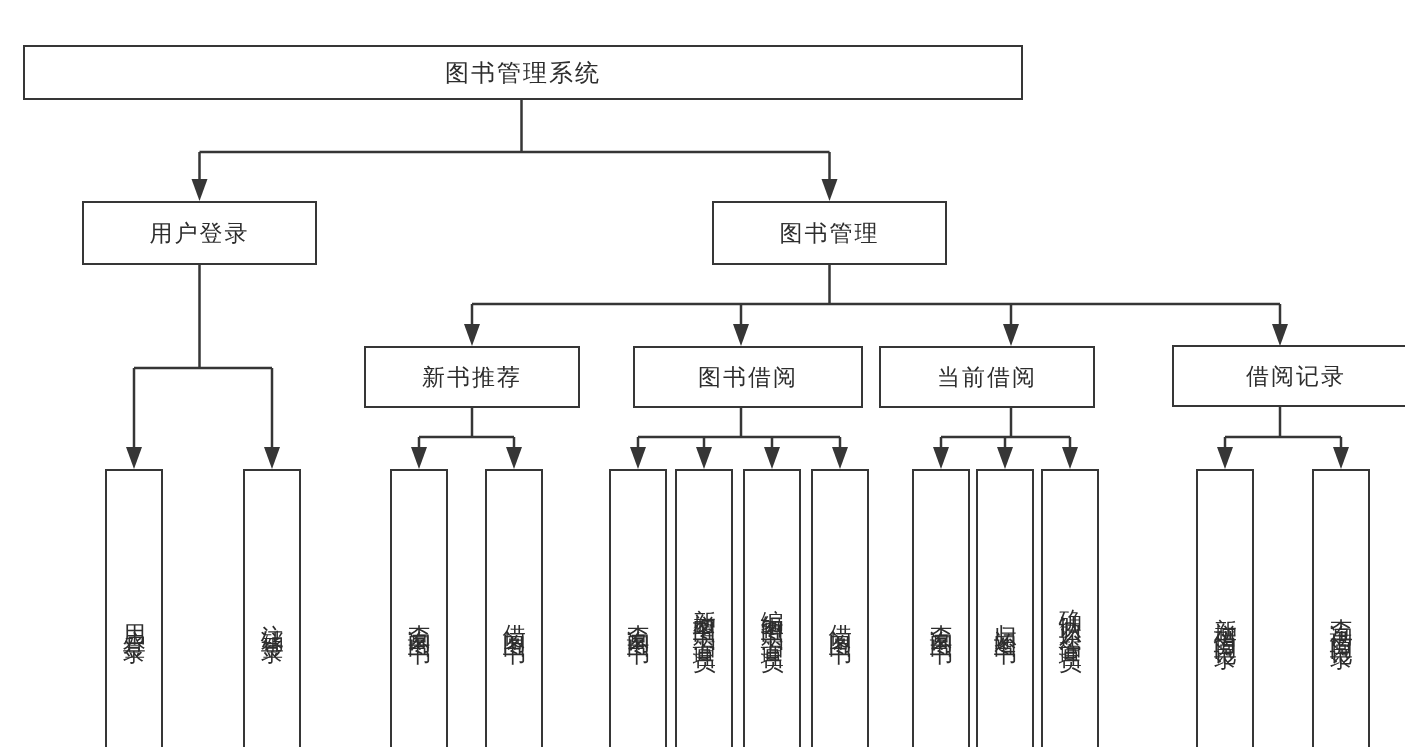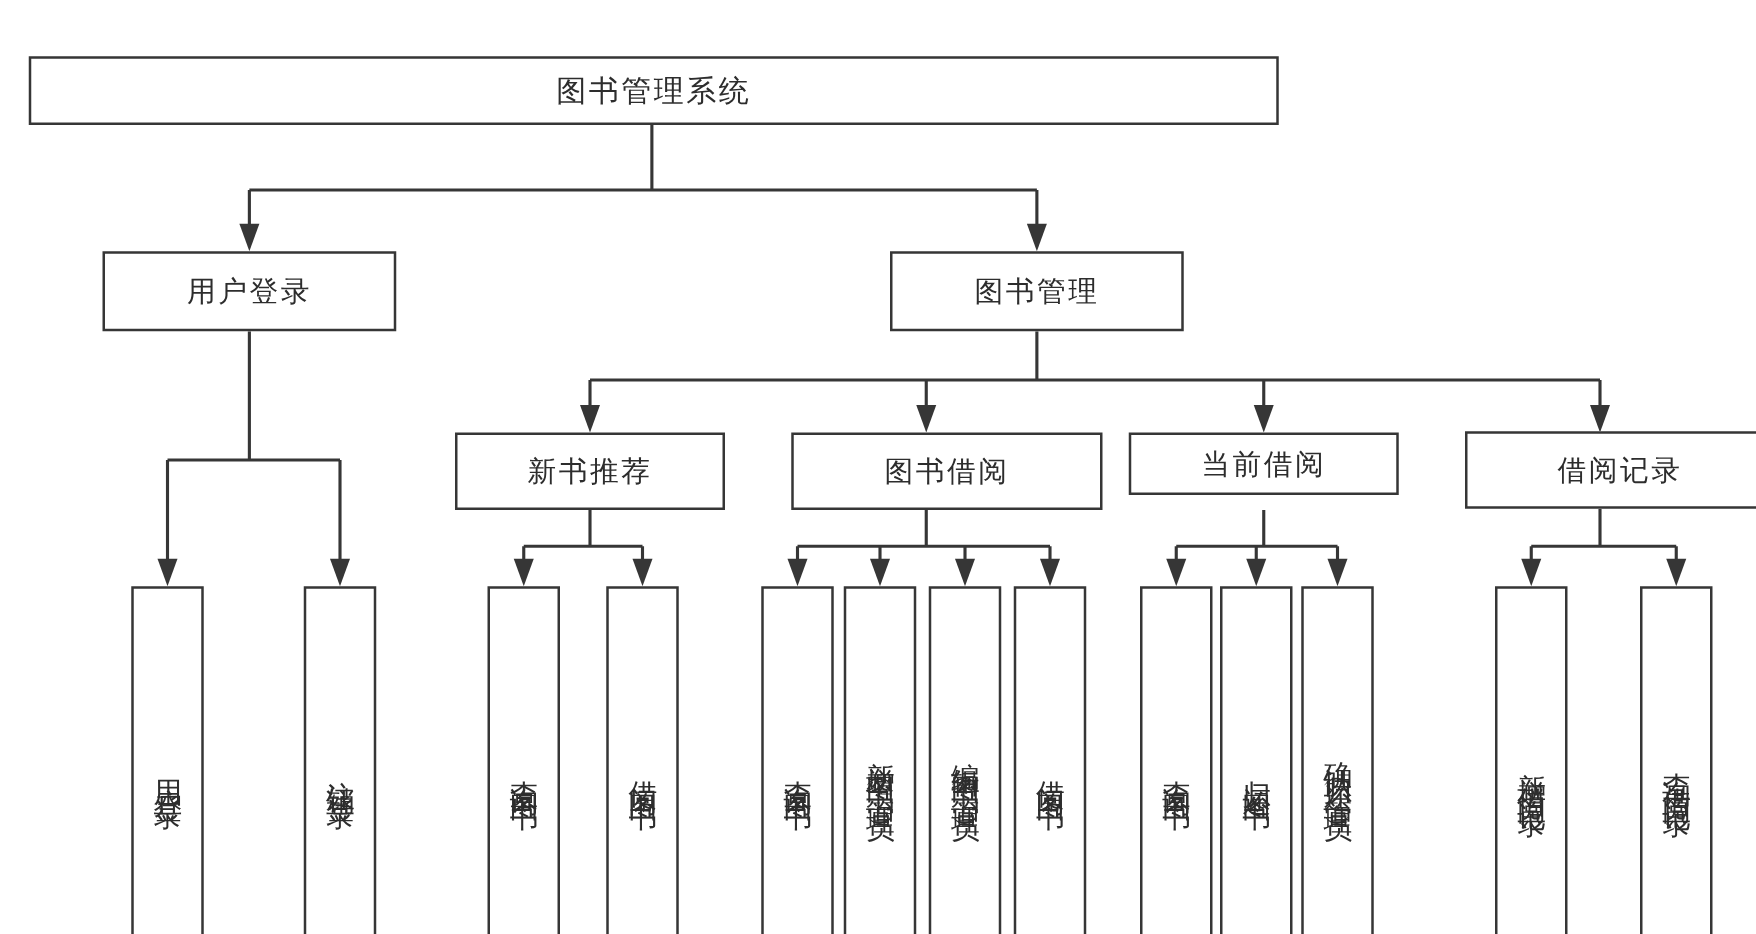--- a/index.html
+++ b/index.html
@@ -126,24 +126,24 @@
   <div class="box" style="left:82px;top:169px;width:235px;height:64px;">
     <span>用户登录</span>
   </div>
   <div class="box" style="left:712px;top:169px;width:235px;height:64px;">
     <span>图书管理</span>
   </div>
 
   <div class="box" style="left:364px;top:314px;width:216px;height:62px;">
     <span>新书推荐</span>
   </div>
-  <div class="box" style="left:633px;top:314px;width:249px;height:62px;">
+  <div class="box" style="left:633px;top:314px;width:230px;height:62px;">
     <span>图书借阅</span>
   </div>
-  <div class="box" style="left:903px;top:314px;width:216px;height:50px;">
+  <div class="box" style="left:879px;top:314px;width:216px;height:62px;">
     <span>当前借阅</span>
   </div>
   <div class="box" style="left:1172px;top:313px;width:248px;height:62px;">
     <span>借阅记录</span>
   </div>
 
   <div class="box vbox" style="left:105px;top:437px;width:58px;height:298px;">
     <span class="vtext">用户登录</span>
   </div>
   <div class="box vbox" style="left:243px;top:437px;width:58px;height:298px;">

